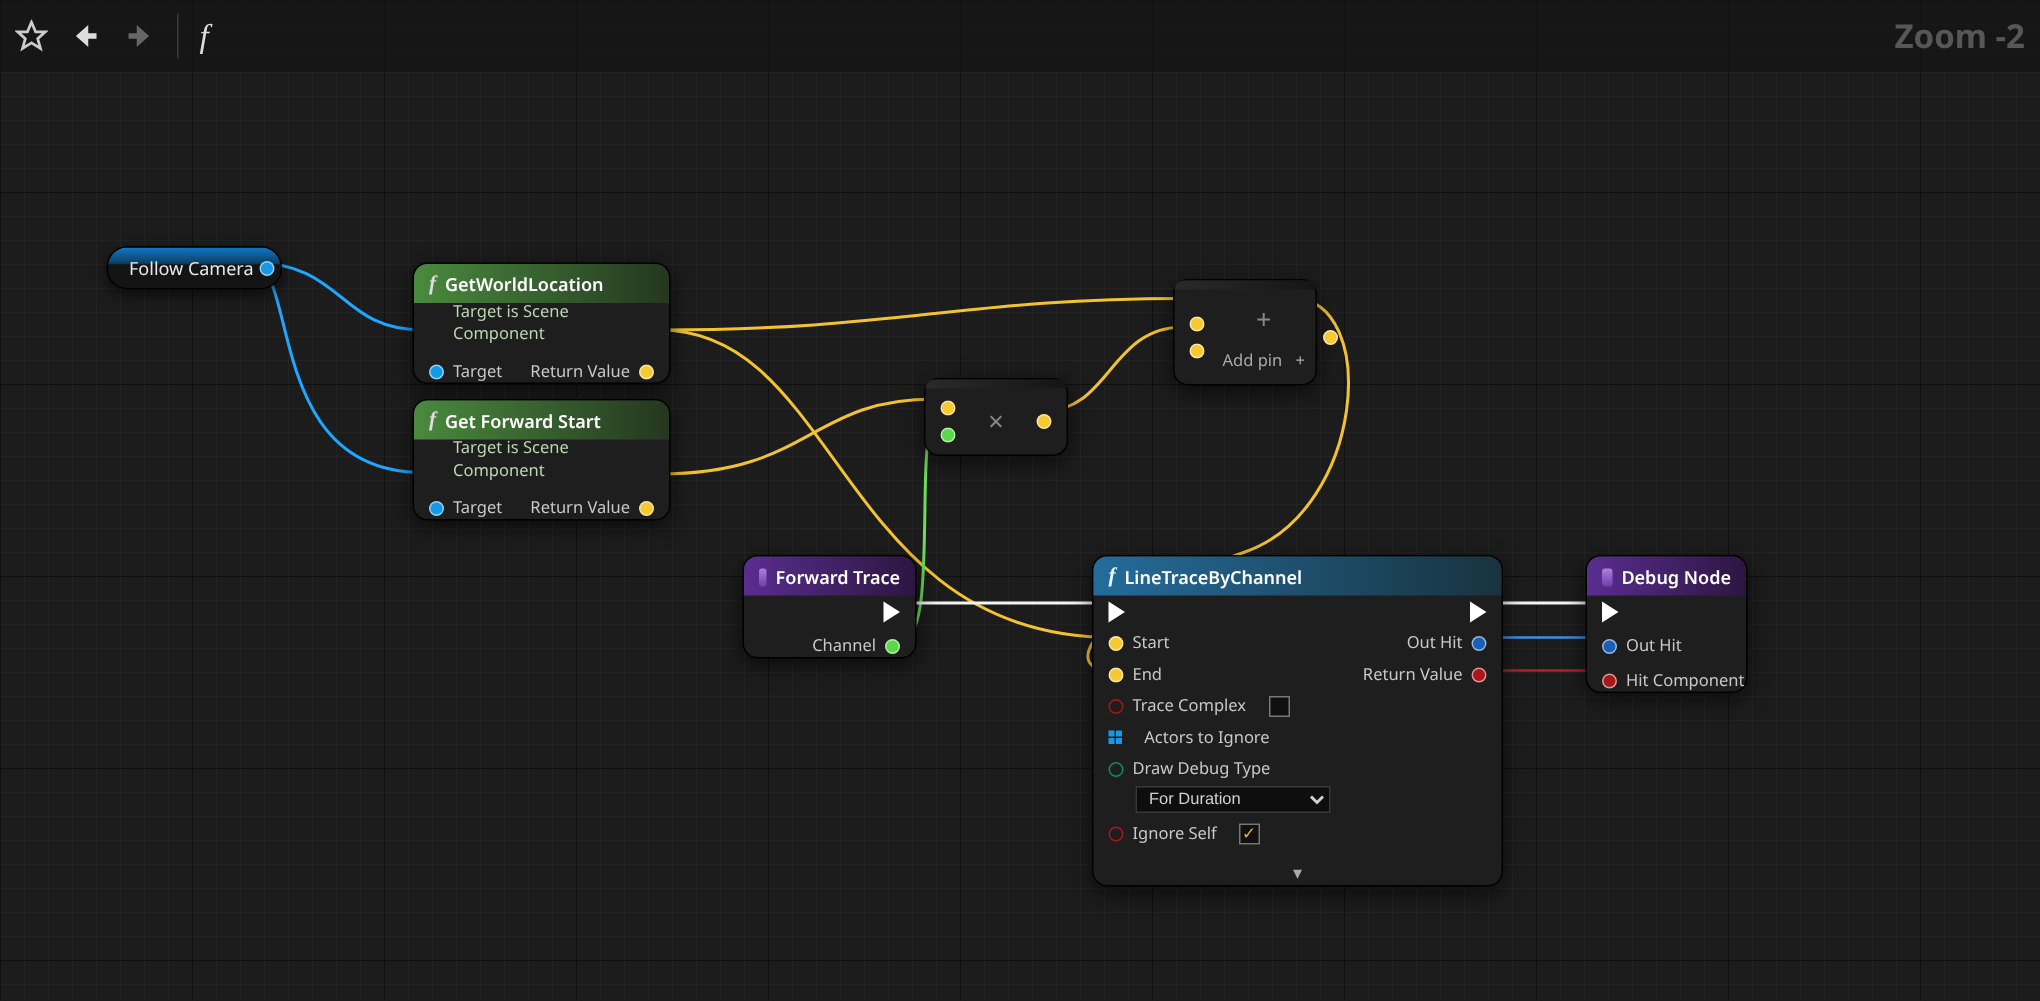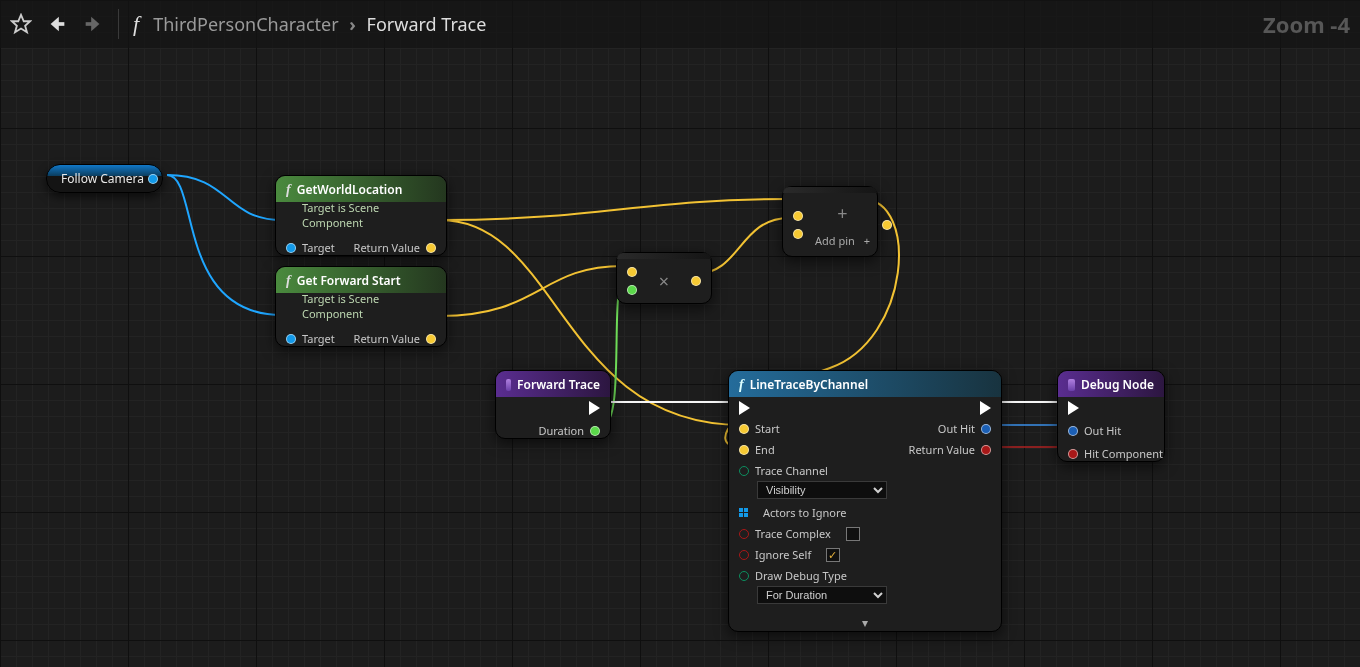--- a/index.html
+++ b/index.html
@@ -139,26 +139,21 @@
       </svg>
   </span>
   <span class="tbtn">
     <svg viewBox="0 0 24 24" fill="#666">
         <path d="M10 4l9 8-9 8z"></path>
         <rect x="4" y="10" width="7" height="4"></rect>
       </svg>
   </span>
   <span class="divider"></span>
   <span class="ficon">f</span>
-  <span class="crumb">
-    <a href="#">ThirdPersonCharacter</a>
-    <span class="sep">›</span>
-    <span style="color:#ddd">Forward Trace</span>
-  </span>
-  <span class="zoom">Zoom -4</span>
+  <span class="zoom">Zoom -2</span>
 </div>
 
 <div class="canvas">
 
 <svg class="wires">
 
   <path d="M167,175 C230,175 225,220 282,220" stroke="#1fa6ff" stroke-width="2" fill="none"></path>
   <path d="M167,175 C200,175 175,315 282,315" stroke="#1fa6ff" stroke-width="2" fill="none"></path>
 
   <path d="M440,220 C600,220 640,199 789,199" stroke="#f2c233" stroke-width="2" fill="none"></path>
@@ -175,21 +170,21 @@
 
   <path d="M604,402 L742,402" stroke="#f5f5f5" stroke-width="2" fill="none"></path>
 
   <path d="M998,402 L1067,402" stroke="#f5f5f5" stroke-width="2" fill="none"></path>
 
   <path d="M998,425 C1030,425 1030,425 1067,425" stroke="#3a8fe8" stroke-width="1.6" fill="none"></path>
 
   <path d="M998,447 C1030,447 1030,447 1067,447" stroke="#b02222" stroke-width="1.6" fill="none"></path>
 </svg>
 
-<div class="chip" style="left:46px; top:164px;text-align:center;">
+<div class="chip" style="left:71px; top:164px;text-align:center;">
   <span>Follow Camera</span>
   <span class="pin-dot c-obj"></span>
 </div>
 
 <div class="node" style="left:275px; top:175px; width:172px;">
   <div class="title hdr-green">
     <span class="ficon" style="font-size:14px">f</span>
     <span>GetWorldLocation</span>
   </div>
   <div class="sub">Target is Scene Component</div>
@@ -279,21 +274,21 @@
     <span class="hico purple-bar"></span>
     <span>Forward Trace</span>
   </div>
   <div class="body">
     <div class="col"></div>
     <div class="col right">
       <div class="pin-row">
             <span class="exec-tri"></span>
           </div>
       <div class="pin-row">
-            <span>Duration</span>
+            <span>Channel</span>
             <span class="pin-dot c-float"></span>
           </div>
     </div>
   </div>
 </div>
 
 <div class="node lt" style="left:728px; top:370px;">
   <div class="title hdr-blue">
     <span class="ficon" style="font-size:14px;color:#dff">f</span>
     <span>LineTraceByChannel</span>
@@ -321,51 +316,42 @@
       <div class="pin-row">
             <span class="pin-dot c-vec"></span>
             <span>End</span>
           </div>
       <div class="pin-row">
             <span>Return Value</span>
             <span class="pin-dot c-bool"></span>
           </div>
     </div>
     <div class="row">
-      <div class="col" style="gap:3px">
-        <div class="pin-row">
-              <span class="pin-dot c-byte c-hollow" style="border-color:#0c8e5f"></span>
-              <span class="label">Trace Channel</span>
-            </div>
-        <div class="indent"><select><option>Visibility</option></select></div>
-      </div>
+      <div class="pin-row"><span class="pin-dot c-bool c-hollow" style="border-color:#a81818"></span><span class="label">Trace Complex</span>&nbsp;<span class="check"></span></div>
     </div>
     <div class="row">
       <div class="pin-row"><span class="array-icon">
               <span></span>
               <span></span>
               <span></span>
               <span></span>
             </span>&nbsp;<span class="label">Actors to Ignore</span></div>
-    </div>
-    <div class="row">
-      <div class="pin-row"><span class="pin-dot c-bool c-hollow" style="border-color:#a81818"></span><span class="label">Trace Complex</span>&nbsp;<span class="check"></span></div>
-    </div>
-    <div class="row">
-      <div class="pin-row"><span class="pin-dot c-bool c-hollow" style="border-color:#a81818"></span><span class="label">Ignore Self</span>&nbsp;<span class="check on"></span></div>
     </div>
     <div class="row">
       <div class="col" style="gap:3px">
         <div class="pin-row">
               <span class="pin-dot c-byte c-hollow" style="border-color:#0c8e5f"></span>
               <span class="label">Draw Debug Type</span>
             </div>
         <div class="indent"><select><option>For Duration</option></select></div>
       </div>
     </div>
+    <div class="row">
+      <div class="pin-row"><span class="pin-dot c-bool c-hollow" style="border-color:#a81818"></span><span class="label">Ignore Self</span>&nbsp;<span class="check on"></span></div>
+    </div>
     <div class="expando">▾</div>
   </div>
 </div>
 
 <div class="node" style="left:1057px; top:370px; width:108px;">
   <div class="title hdr-purple">
     <span class="hico purple-bar"></span>
     <span>Debug Node</span>
   </div>
   <div class="body">

